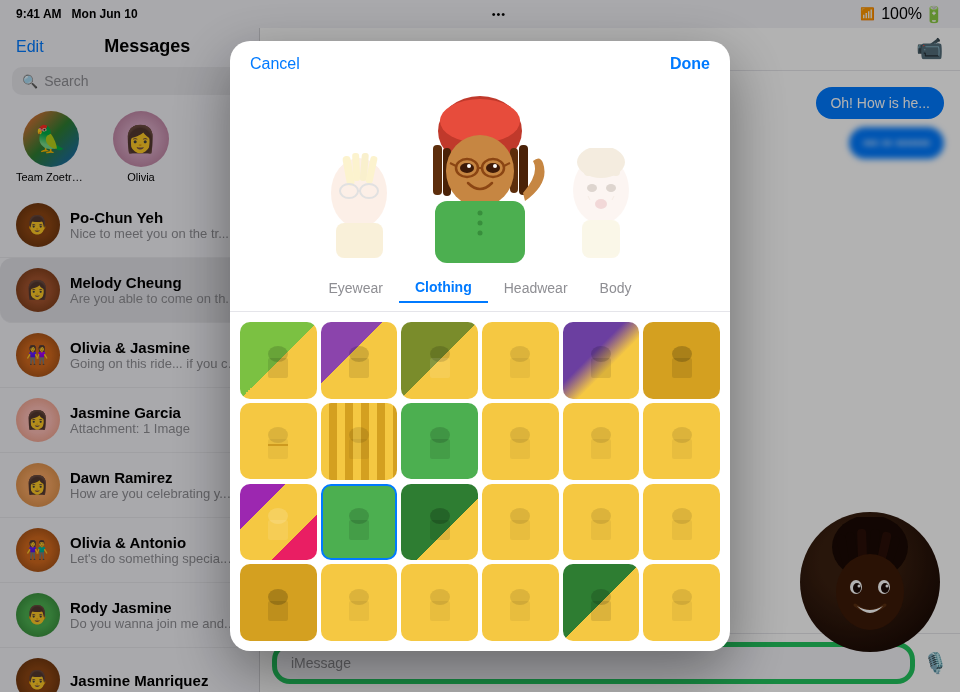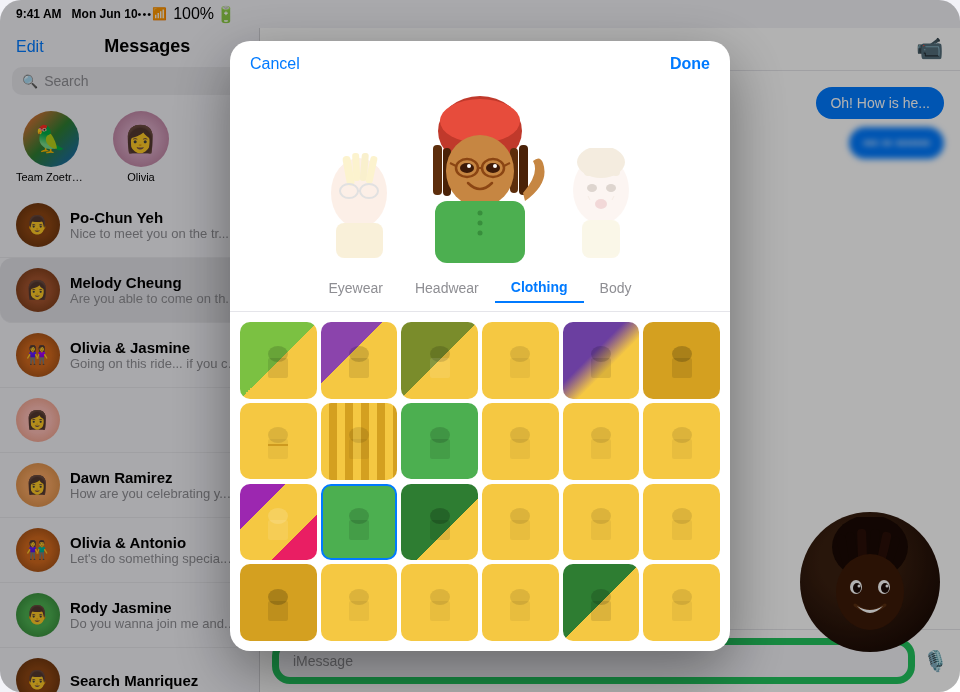--- a/index.html
+++ b/index.html
@@ -18,20 +18,21 @@
       height: 692px;
       background: #f2f2f7;
       position: relative;
       overflow: hidden;
     }
 
     
     .status-bar {
       display: flex;
       align-items: center;
+      justify-content: space-between;
       padding: 11px 16px;
       height: 28px;
       background: #f2f2f7;
       position: relative;
       z-index: 10;
     }
     .status-time {
       font-size: 12px;
       font-weight: 600;
       color: #000;
@@ -258,37 +259,36 @@
       gap: 8px;
       border-top: 1px solid #e5e5ea;
     }
     .input-placeholder {
       flex: 1;
       background: #f2f2f7;
       border-radius: 18px;
       padding: 8px 14px;
       font-size: 14px;
       color: #8e8e93;
-      border: 7px solid #22c55e;
+      border: 5px solid #22c55e;
     }
     .mic-btn {
       color: #8e8e93;
       font-size: 20px;
     }
 
     
     .modal-overlay {
       position: absolute;
       top: 0; left: 0; right: 0; bottom: 0;
       background: rgba(0,0,0,0.3);
       z-index: 100;
       display: flex;
       align-items: center;
       justify-content: center;
-      border-radius: 21px;
     }
 
     .modal {
       background: #fff;
       border-radius: 20px;
       width: 500px;
       max-height: 90%;
       overflow: hidden;
       display: flex;
       flex-direction: column;
@@ -500,20 +500,24 @@
         <div class="conv-item">
           <div class="conv-avatar av-tan">👭</div>
           <div class="conv-content">
             <div class="conv-name">Olivia &amp; Jasmine</div>
             <div class="conv-preview">Going on this ride... if you come too you're welcome</div>
           </div>
         </div>
 
         <div class="conv-item">
           <div class="conv-avatar av-light">👩</div>
+          <div class="conv-content">
+            <div class="conv-name">Jasmine Garcia</div>
+            <div class="conv-preview">Attachment: 1 Image</div>
+          </div>
         </div>
 
         <div class="conv-item">
           <div class="conv-avatar av-peach">👩</div>
           <div class="conv-content">
             <div class="conv-name">Dawn Ramirez</div>
             <div class="conv-preview">How are you celebrating y... big day?</div>
           </div>
         </div>
 
@@ -529,21 +533,21 @@
           <div class="conv-avatar" style="background: radial-gradient(circle, #4CAF50 40%, #2E7D32 100%);">👨</div>
           <div class="conv-content">
             <div class="conv-name">Rody Jasmine</div>
             <div class="conv-preview">Do you wanna join me and... breakfast?</div>
           </div>
         </div>
 
         <div class="conv-item">
           <div class="conv-avatar av-brown">👨</div>
           <div class="conv-content">
-            <div class="conv-name">Search Manriquez</div>
+            <div class="conv-name">Jasmine Manriquez</div>
             <div class="conv-preview"></div>
           </div>
         </div>
 
       </div>
 
       <div class="sidebar-expand-btn">›</div>
     </div>
 
     <div class="chat-area">
@@ -673,22 +677,22 @@
             <ellipse cx="47" cy="40" rx="5" ry="4" fill="#5a3010"></ellipse>
 
             <ellipse cx="37" cy="56" rx="6" ry="5" fill="#c04040"></ellipse>
             <rect x="18" y="72" width="38" height="38" rx="8" fill="#e8d890"></rect>
           </svg>
         </div>
       </div>
 
       <div class="category-tabs">
         <button class="cat-tab">Eyewear</button>
+        <button class="cat-tab active">Clothing</button>
         <button class="cat-tab">Headwear</button>
-        <button class="cat-tab active">Clothing</button>
         <button class="cat-tab">Body</button>
       </div>
 
       <div class="clothing-grid">
 
         <div class="clothing-item c-green-yellow">
           <svg width="36" height="36" viewBox="0 0 36 36">
               <ellipse cx="18" cy="12" rx="10" ry="8" fill="rgba(0,0,0,0.15)"></ellipse>
               <rect x="8" y="16" width="20" height="20" rx="2" fill="rgba(0,0,0,0.1)"></rect>
             </svg>

